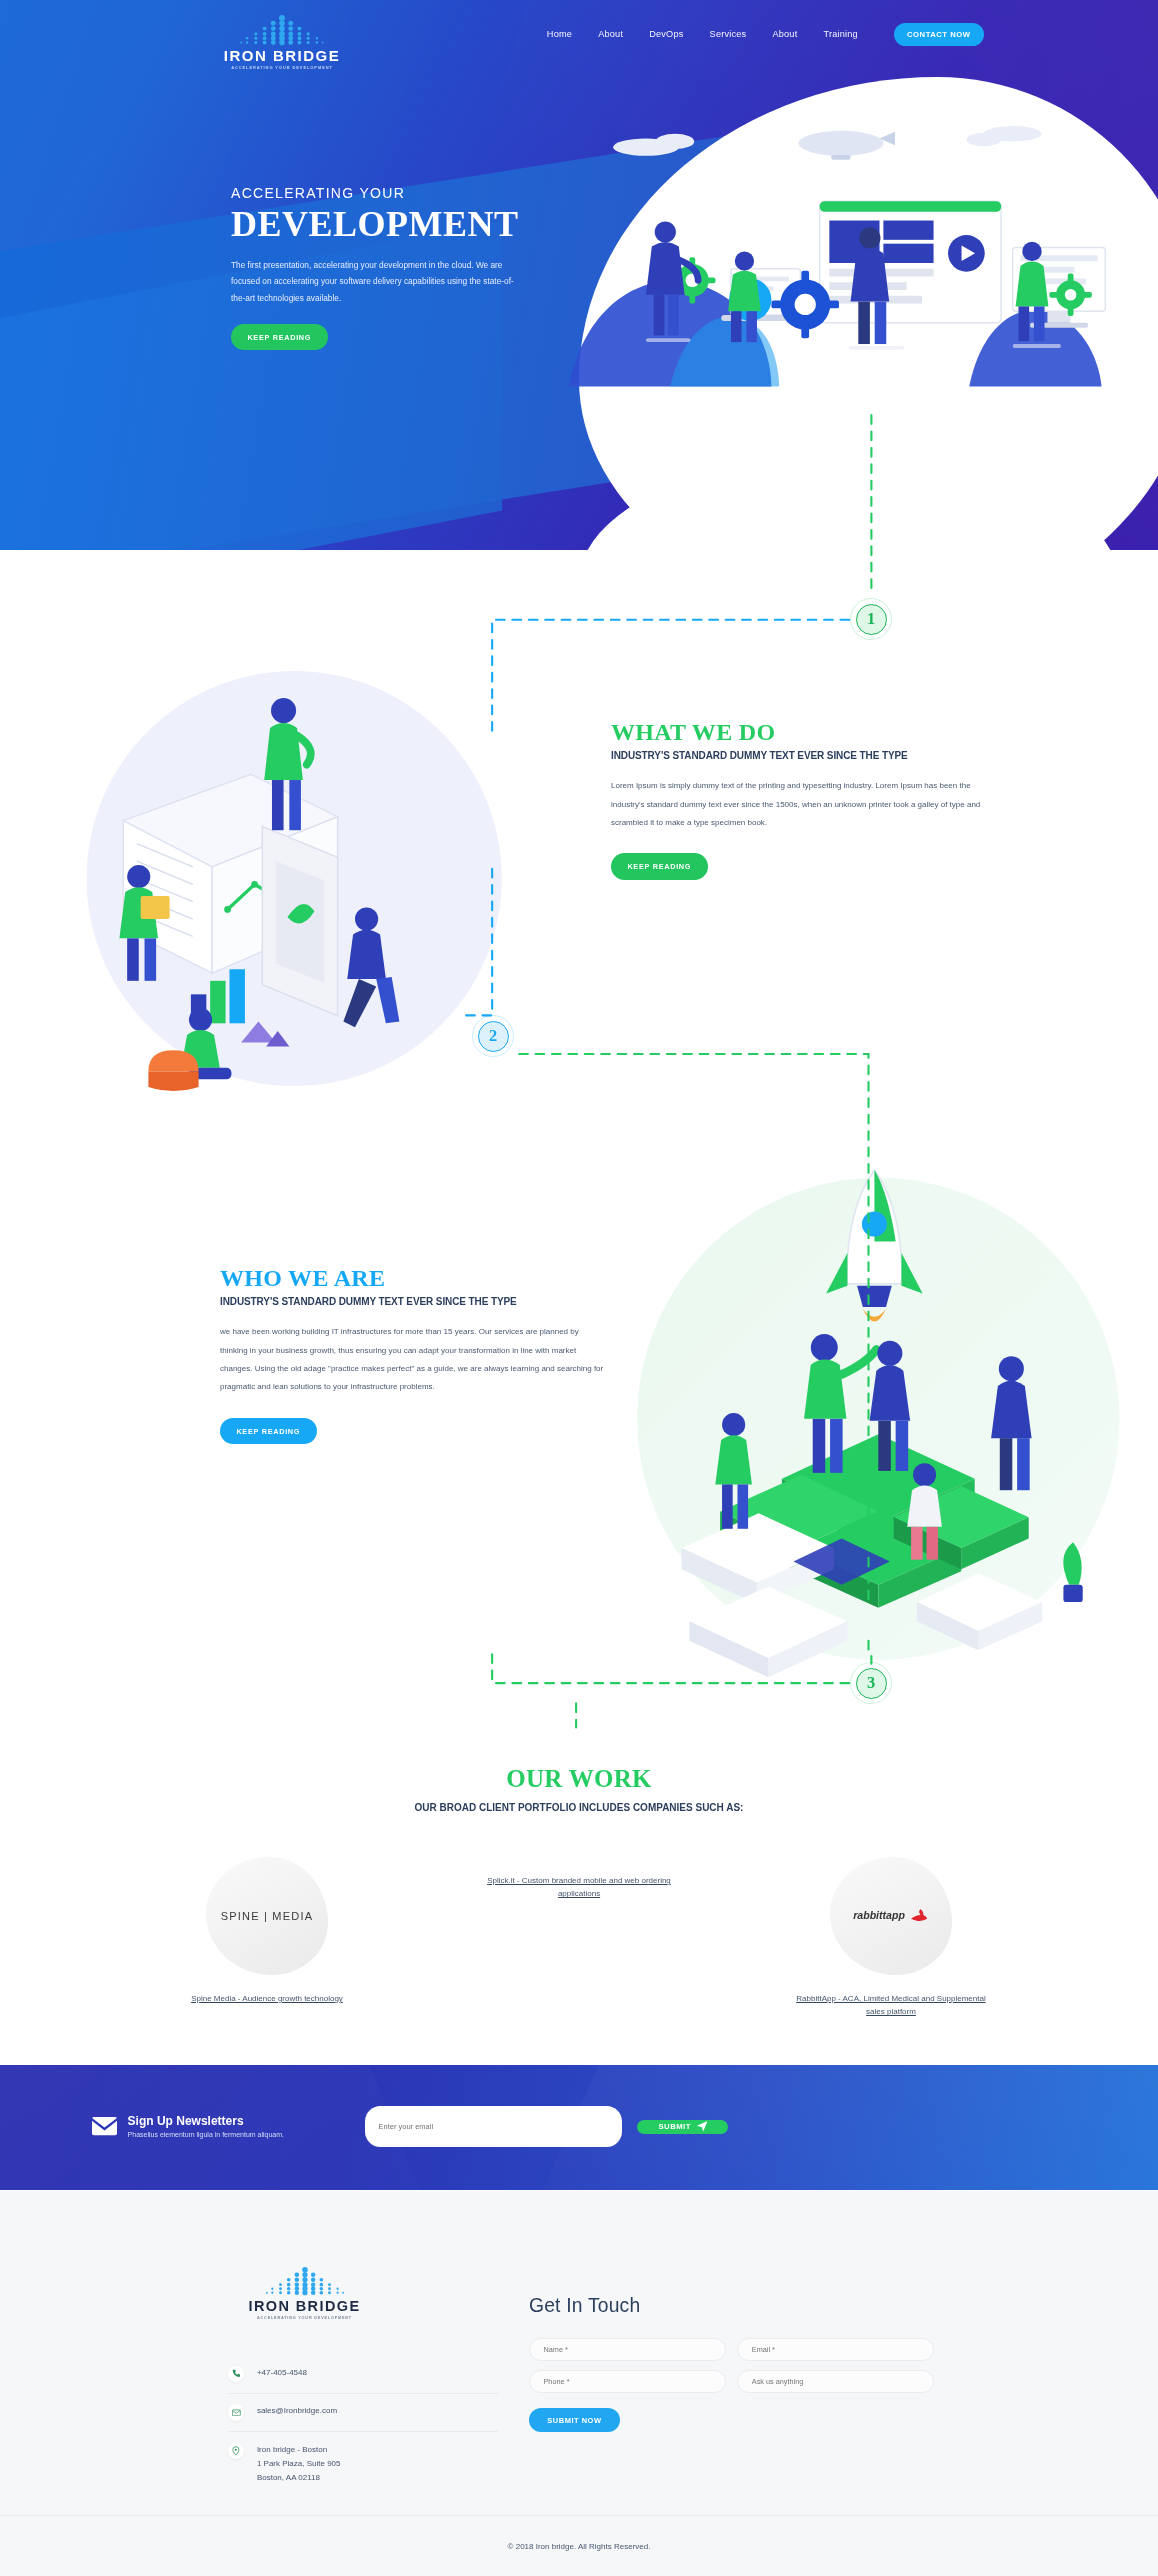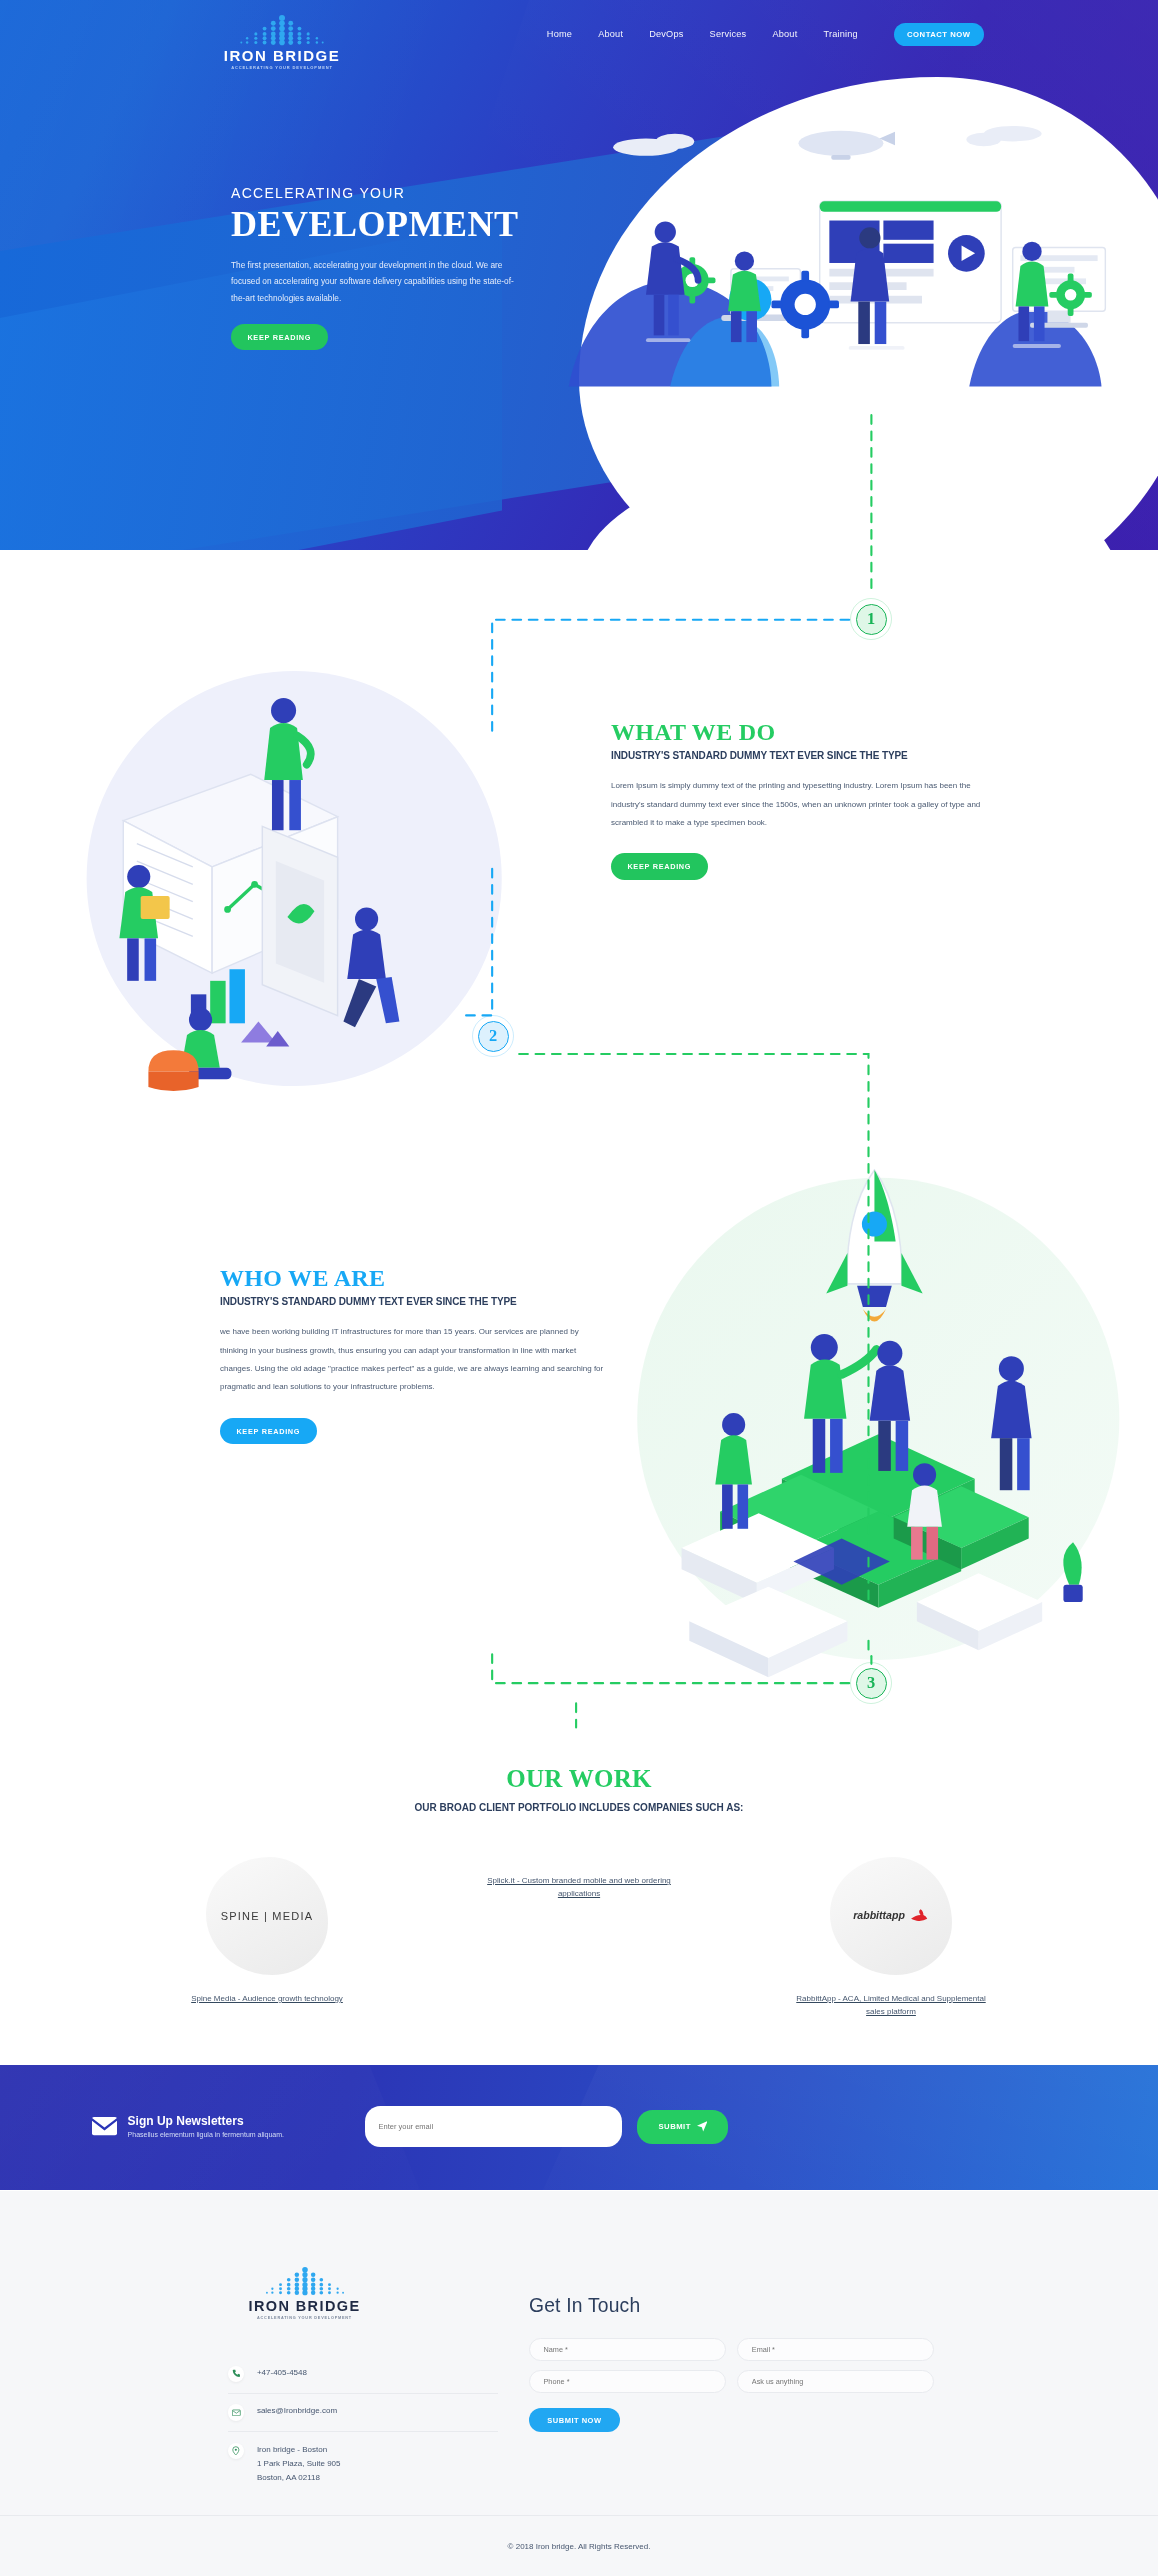--- a/index.html
+++ b/index.html
@@ -206,21 +206,21 @@
   }
   .news-icon { width: 25px; height: 18.3px; margin-right: 10.6px; flex: 0 0 auto; }
   .news-title { color: #fff; font-size: 12px; font-weight: 600; line-height: 1.15; }
   .news-sub { color: #d5ddf6; font-size: 7px; margin-top: 2.9px; }
   .news-input {
     margin-left: 81px; width: 257px; height: 41px; border-radius: 15.4px; border: none;
     background: #fff; font-size: 7.5px; color: #9aa3b2; padding: 0 13.5px;
     font-family: "Liberation Sans", sans-serif; outline: none;
   }
   .news-submit {
-    margin-left: 15.4px; width: 91px; height: 34px; border-radius: 15.4px; border: none;
+    margin-left: 15.4px; width: 91px; height: 14px; border-radius: 15.4px; border: none;
     background: #25cc62; color: #fff; font-size: 7.7px; font-weight: 700; letter-spacing: 0.5px;
     cursor: pointer; display: inline-flex; align-items: center; justify-content: center; gap: 5.8px;
     font-family: "Liberation Sans", sans-serif;
   }
 
   
   .sec-footer {
     position: absolute; left: 0; top: 2191px; width: 1158px; height: 385px;
     background: #f6f7f9;
   }

